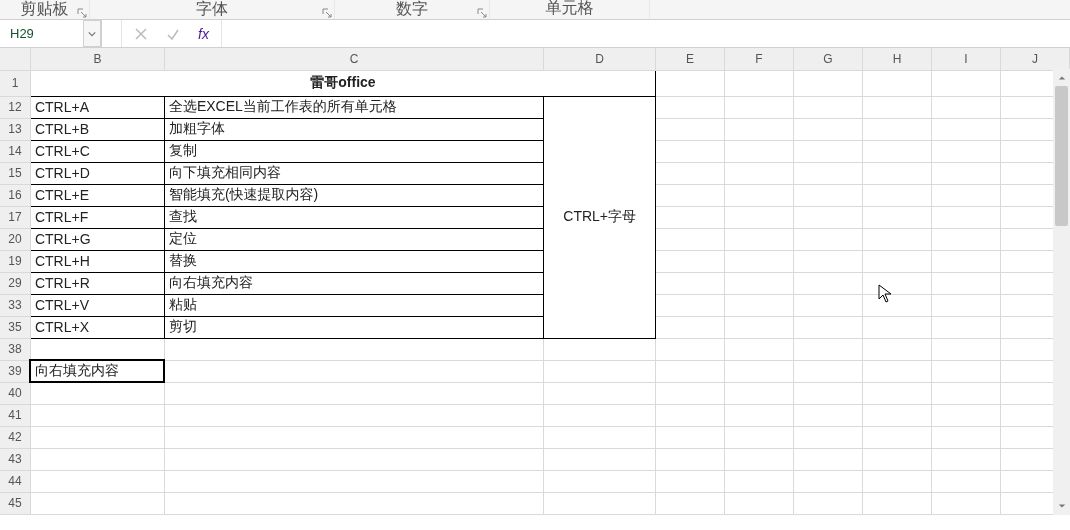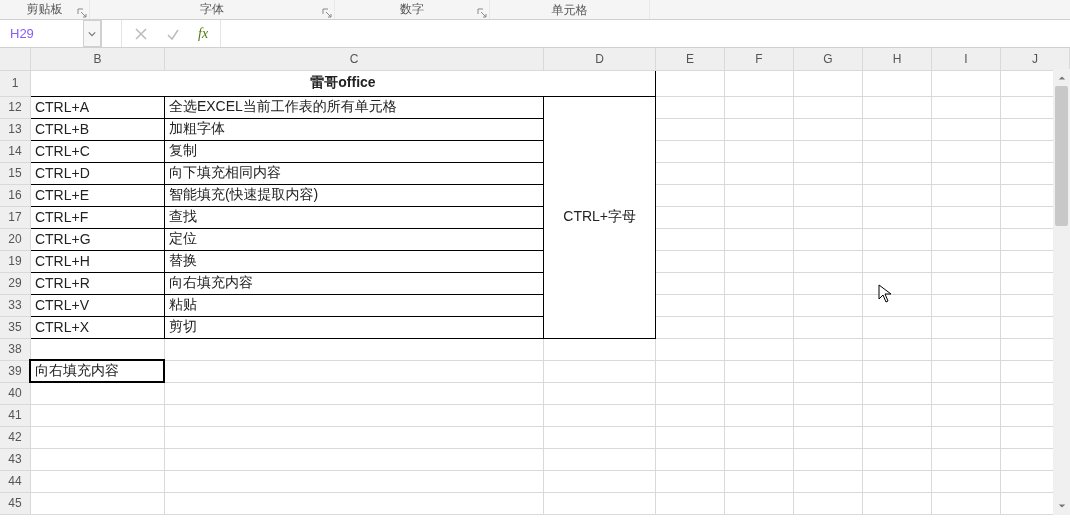--- a/index.html
+++ b/index.html
@@ -1,34 +1,34 @@
 <!DOCTYPE html>
 <html><head>
 <meta charset="utf-8">
 <style>
 * { box-sizing: border-box; margin: 0; padding: 0; }
 body { font-family: "Microsoft YaHei", Arial, sans-serif; font-size: 13px; background: #fff; overflow: hidden; }
 
 
 .ribbon { display: flex; height: 20px; background: #f5f5f5; border-bottom: 1px solid #d0d0d0; }
-.ribbon-group { position: relative; display: flex; align-items: center; justify-content: center; color: #555; font-size: 12px; border-right: 1px solid #e8e8e8; }
+.ribbon-group { position: relative; display: flex; align-items: center; justify-content: center; color: #555; font-size: 16px; border-right: 1px solid #e8e8e8; }
 .ribbon-group .expand { position: absolute; right: 2px; bottom: 1px; width: 10px; height: 10px; }
 .ribbon-group .expand svg { width: 10px; height: 10px; display: block; }
 
 
 .fb-row { display: flex; align-items: stretch; height: 28px; border-bottom: 1px solid #d0d0d0; background: #fff; }
 .namebox { width: 102px; border-right: 1px solid #d0d0d0; display: flex; align-items: center; }
-.namebox-val { flex: 1; padding-left: 10px; color: #8b5cf6; font-size: 13px; }
+.namebox-val { flex: 1; padding-left: 10px; color: #14532d; font-size: 13px; }
 .namebox-dd { width: 18px; height: 100%; display: flex; align-items: center; justify-content: center; color: #888; border: 1px solid #d0d0d0; background: #f6f6f6; }
 .namebox-dd svg { width: 8px; height: 8px; }
 .spacer { width: 20px; border-right: 1px solid #e4e4e4; }
 .fx-btns { display: flex; align-items: center; gap: 18px; padding: 0 12px; border-right: 1px solid #e4e4e4; }
 .fx-btns .ico { width: 14px; height: 14px; display: flex; align-items: center; justify-content: center; color: #bbb; }
 .fx-btns .ico svg { width: 14px; height: 14px; }
-.fx-btns .fx { font-style: italic; font-family: Liberation Serif, serif; color: #4d7c0f; font-size: 14px; }
+.fx-btns .fx { font-style: italic; font-family: Liberation Sans, sans-serif; color: #4c1d95; font-size: 14px; }
 .formula-input { flex: 1; }
 
 
 .grid-wrap { position: relative; width: 1070px; }
 table.grid { border-collapse: collapse; table-layout: fixed; width: 1070px; }
 table.grid th, table.grid td { border: 1px solid #d9d9d9; overflow: hidden; white-space: nowrap; }
 table.grid thead th { height: 22px; background: #efefef; color: #555; font-weight: normal; font-size: 12px; text-align: center; border-top: none; }
 table.grid thead th:first-child { border-left: none; width: 30px; }
 table.grid tbody th { width: 30px; height: 22px; background: #efefef; color: #555; font-weight: normal; font-size: 12px; text-align: center; border-left: none; }
 table.grid td { padding: 0 4px; font-size: 14px; color: #222; text-align: left; vertical-align: middle; }

